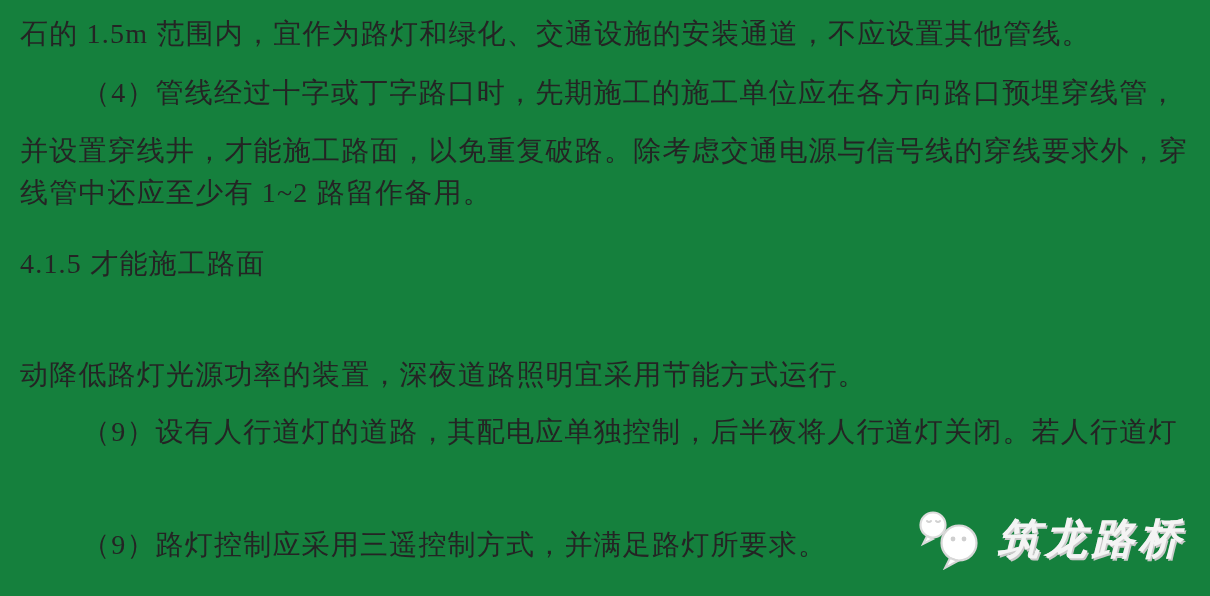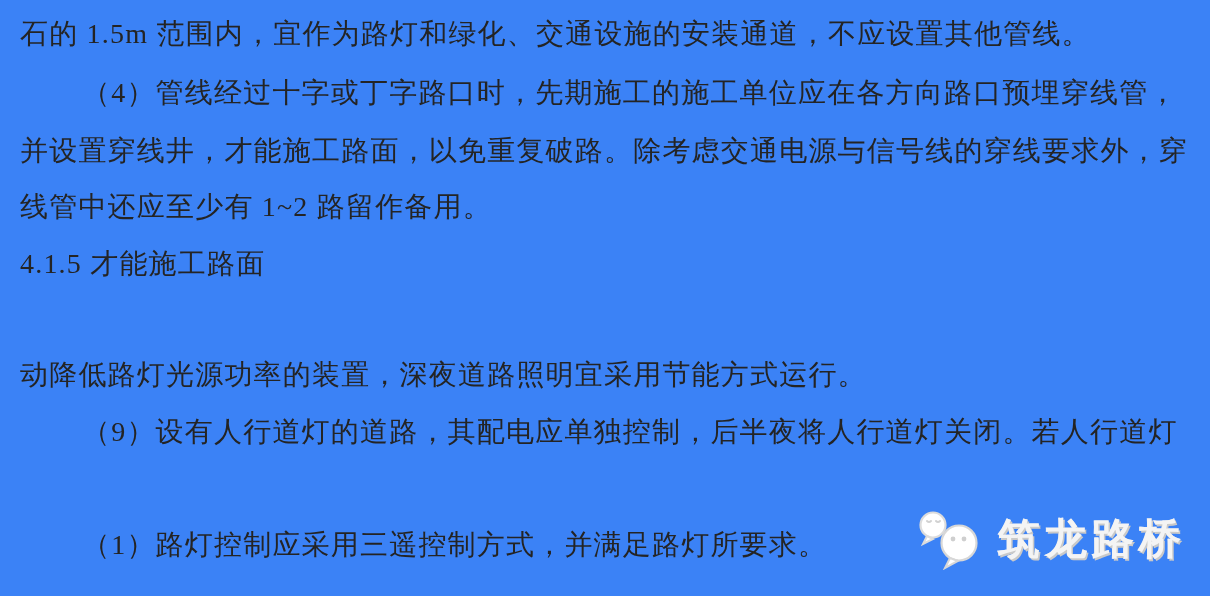--- a/index.html
+++ b/index.html
@@ -4,21 +4,21 @@
 <style>
   html, body {
     margin: 0;
     padding: 0;
     background: #ffffff;
   }
   .page {
     position: relative;
     width: 1210px;
     height: 596px;
-    background: #3b82f6;
+    background: #15803d;
     overflow: hidden;
     font-family: "Liberation Serif", "DejaVu Serif", serif;
   }
   .line {
     position: absolute;
     left: 20px;
     right: 12px;
     height: 34px;
     line-height: 34px;
     font-size: 28px;
@@ -29,20 +29,21 @@
   .line.indent {
     left: 82px;
   }
   .watermark {
     position: absolute;
     right: 24px;
     bottom: 26px;
     display: flex;
     align-items: center;
     gap: 10px;
+    font-style: italic;
   }
   .wm-icon {
     display: block;
   }
   .wm-text {
     font-size: 42px;
     letter-spacing: 5px;
     font-weight: bold;
     color: #f4f4f4;
     text-shadow: 1.5px 1.5px 0 #c9c9c9, -0.5px -0.5px 0 #efefef;
@@ -50,25 +51,25 @@
   }
 </style>
 </head>
 <body>
 
 <div class="page">
 
   <div class="line" style="top:17px">石的 1.5m 范围内，宜作为路灯和绿化、交通设施的安装通道，不应设置其他管线。</div>
   <div class="line indent" style="top:76px">（4）管线经过十字或丁字路口时，先期施工的施工单位应在各方向路口预埋穿线管，</div>
   <div class="line" style="top:134px">并设置穿线井，才能施工路面，以免重复破路。除考虑交通电源与信号线的穿线要求外，穿</div>
-  <div class="line" style="top:190px">线管中还应至少有 1~2 路留作备用。</div>
+  <div class="line" style="top:176px">线管中还应至少有 1~2 路留作备用。</div>
   <div class="line" style="top:247px">4.1.5 才能施工路面</div>
   <div class="line" style="top:358px">动降低路灯光源功率的装置，深夜道路照明宜采用节能方式运行。</div>
   <div class="line indent" style="top:415px">（9）设有人行道灯的道路，其配电应单独控制，后半夜将人行道灯关闭。若人行道灯</div>
-  <div class="line indent" style="top:528px">（1）路灯控制应采用三遥控制方式，并满足路灯所要求。</div>
+  <div class="line indent" style="top:528px">（9）路灯控制应采用三遥控制方式，并满足路灯所要求。</div>
 
   <div class="watermark">
     <svg class="wm-icon" width="72" height="62" viewBox="0 0 72 62" xmlns="http://www.w3.org/2000/svg">
 
       <circle cx="17" cy="17" r="12.5" fill="#ffffff" stroke="#dcdcdc" stroke-width="2.2"></circle>
       <path d="M11 28 L7 36 L17 31 Z" fill="#ffffff" stroke="#dcdcdc" stroke-width="2"></path>
       <path d="M11 13 q 2 2 4 0" fill="none" stroke="#d2d2d2" stroke-width="2" stroke-linecap="round"></path>
       <path d="M20 13 q 2 2 4 0" fill="none" stroke="#d2d2d2" stroke-width="2" stroke-linecap="round"></path>
 
       <circle cx="43" cy="35" r="17.5" fill="#ffffff" stroke="#d7d7d7" stroke-width="2.2"></circle>

